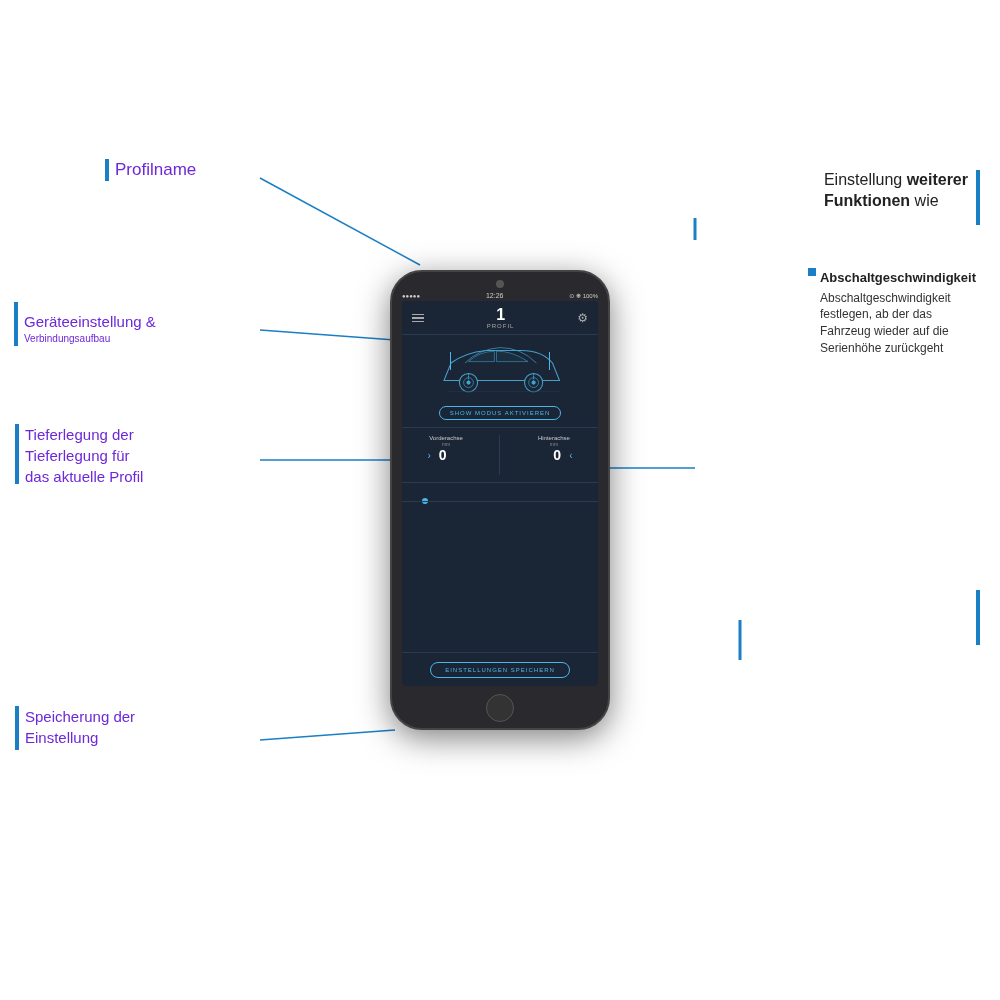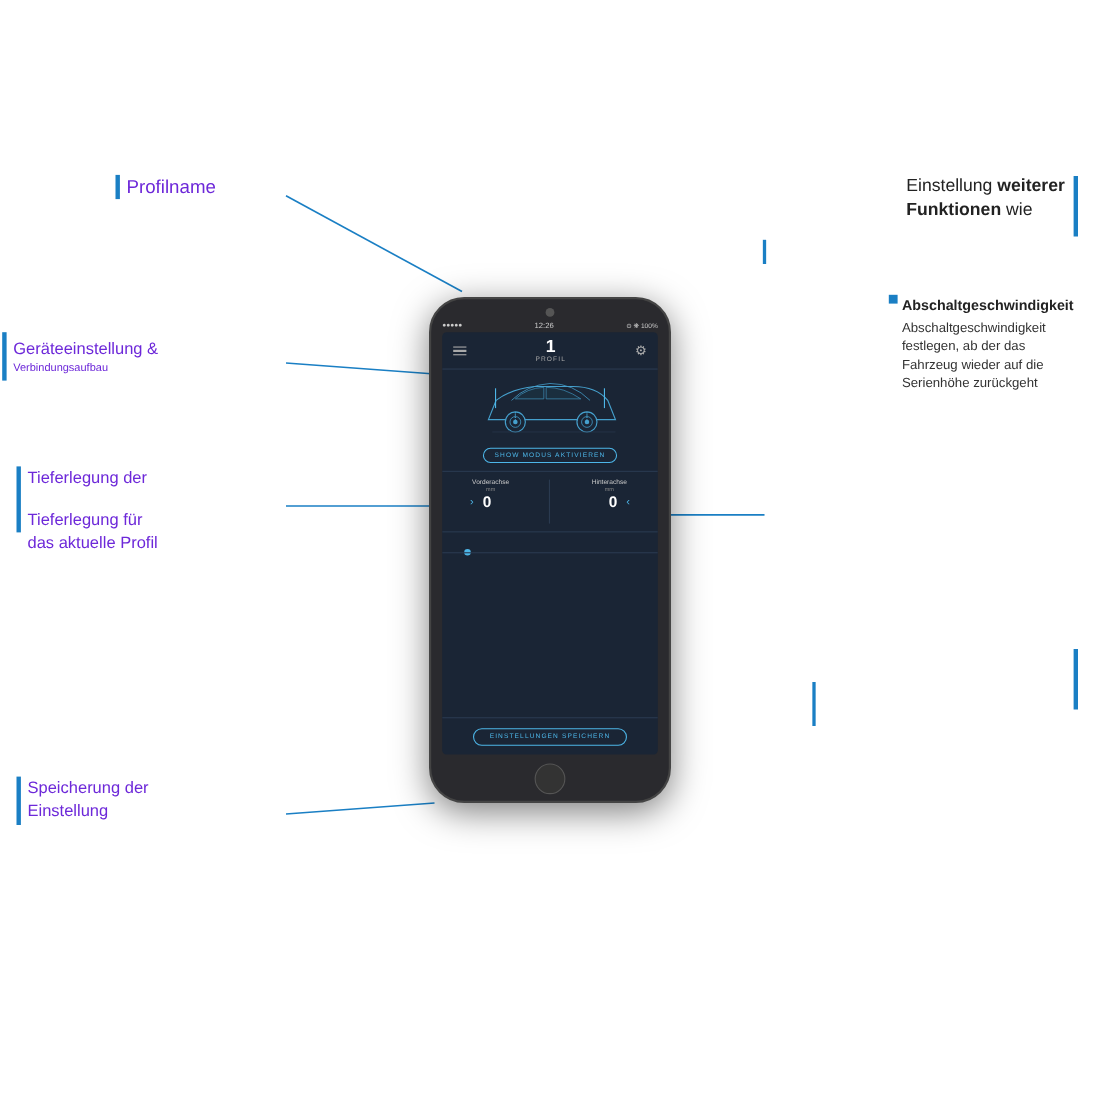--- a/index.html
+++ b/index.html
@@ -398,46 +398,46 @@
     </div>
 
     <div class="phone-home-btn"></div>
   </div>
 
   <div class="annotation" style="left:105px; top:158px; display:flex; align-items:center;">
     <div class="blue-bar" style="height:22px; width:4px; background:#1a7fc4; margin-right:6px;"></div>
     <span style="font-size:17px;">Profilname</span>
   </div>
 
-  <div class="annotation" style="left:2px; top:302px; display:flex; align-items:center;">
+  <div class="annotation" style="left:14px; top:302px; display:flex; align-items:flex-end;">
     <div style="width:4px; background:#1a7fc4; margin-right:6px; height:44px;"></div>
     <div>
       <span style="font-size:15px; display:block;">Geräteeinstellung &amp;</span>
       <span style="font-size:10px; display:block;">Verbindungsaufbau</span>
     </div>
   </div>
 
   <div class="annotation" style="left:15px; top:424px; display:flex; align-items:flex-start;">
     <div style="width:4px; background:#1a7fc4; margin-right:6px; height:60px;"></div>
     <div>
       <span style="font-size:15px; display:block;">Tieferlegung der</span>
-      <span style="font-size:15px; display:block;margin-top:17px;">Tieferlegung für</span>
+      <span style="font-size:15px; display:block;">Tieferlegung für</span>
       <span style="font-size:15px; display:block;">das aktuelle Profil</span>
     </div>
   </div>
 
   <div class="annotation" style="left:15px; top:706px; display:flex; align-items:flex-start;">
     <div style="width:4px; background:#1a7fc4; margin-right:6px; height:44px;"></div>
     <div>
       <span style="font-size:15px; display:block;">Speicherung der</span>
       <span style="font-size:15px; display:block;">Einstellung</span>
     </div>
   </div>
 
-  <div class="annotation-right" style="right:20px; top:160px; text-align:left; display:flex; align-items:flex-start;justify-content:flex-end;">
+  <div class="annotation-right" style="right:20px; top:170px; text-align:left; display:flex; align-items:flex-start;justify-content:flex-end;">
     <div>
       <div style="font-size:16px; line-height:1.3;">
         Einstellung <strong>weiterer<br>Funktionen</strong> wie
       </div>
     </div>
     <div style="width:4px; background:#1a7fc4; margin-left:8px; height:55px;"></div>
   </div>
 
   <div class="annotation-right" style="right:24px; top:268px; max-width:290px;">
     <div style="display:flex; align-items:flex-start; margin-bottom:2px;">

